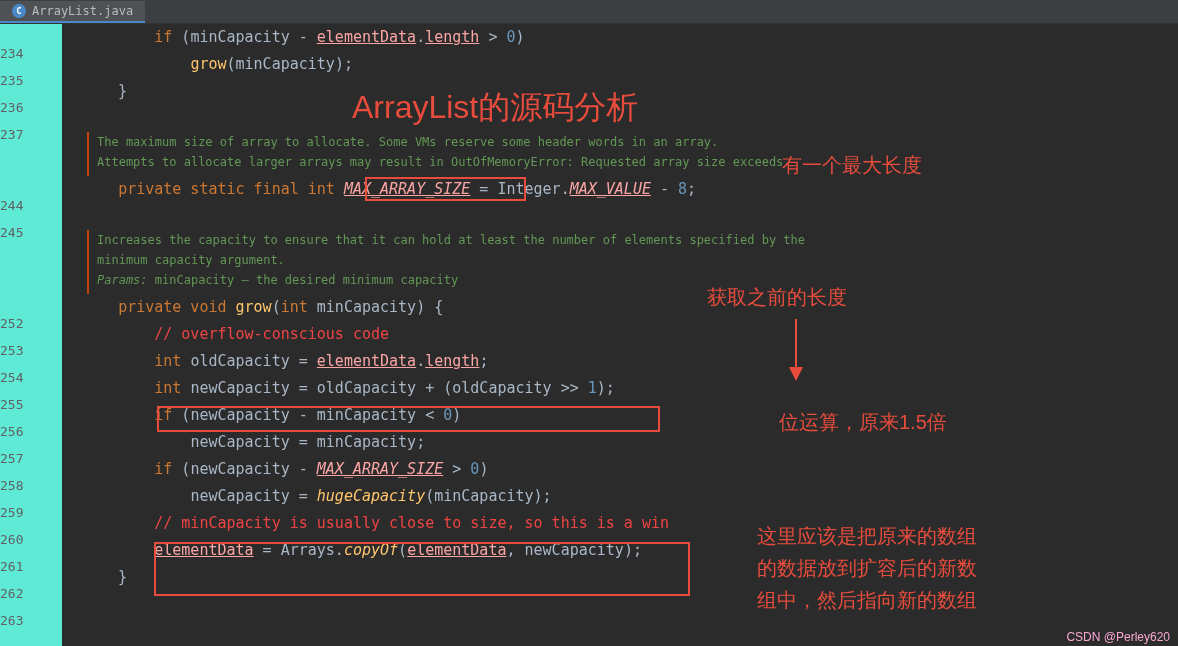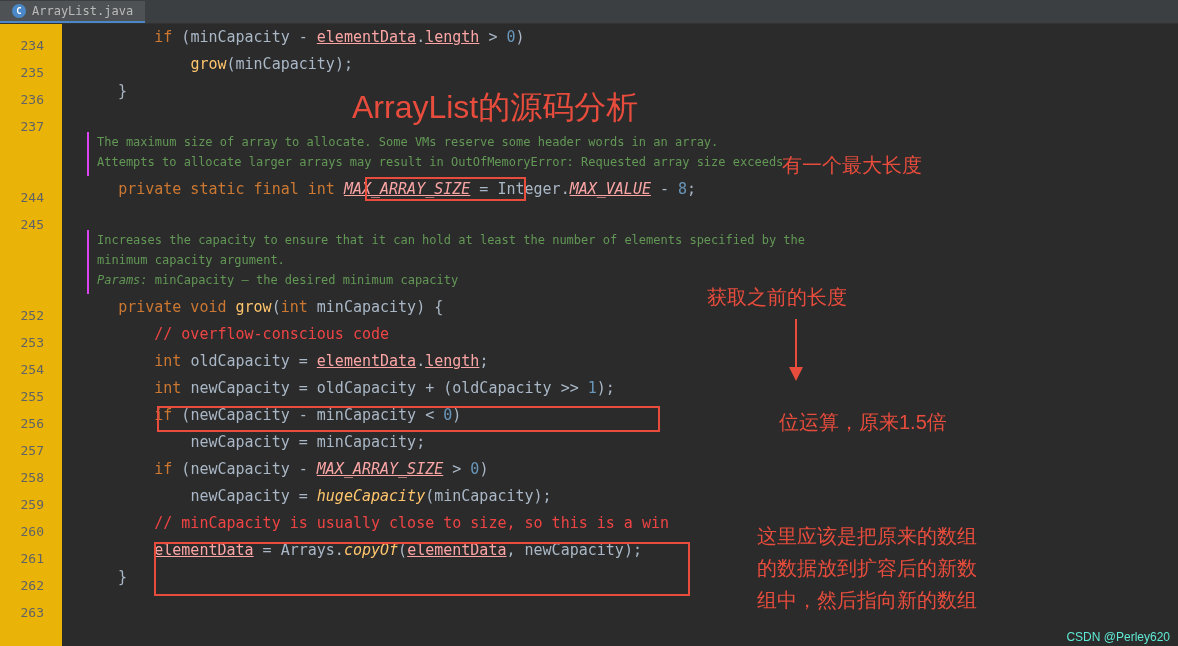--- a/index.html
+++ b/index.html
@@ -44,28 +44,28 @@
       font-size: 9px;
       color: white;
       font-weight: bold;
     }
     .editor {
       display: flex;
       height: calc(100% - 24px);
       position: relative;
     }
     .gutter {
-      background: #eab308;
+      background: #5eead4;
       width: 62px;
       color: #606366;
-      text-align: right;
+      text-align: left;
       padding-right: 18px;
       font-size: 13px;
       line-height: 27px;
-      padding-top: 8px;
+      padding-top: 16px;
       position: relative;
     }
     .code-area {
       flex: 1;
       padding-left: 20px;
       line-height: 27px;
       color: #a9b7c6;
       position: relative;
       font-size: 15px;
     }
@@ -76,21 +76,21 @@
     .kw { color: #cc7832; }
     .method { color: #ffc66d; }
     .field { color: #fca5a5; text-decoration: underline; }
     .comment { color: #ef4444; }
     .jdoc-tag { color: #629755; font-style: italic; }
     .param { color: #a9b7c6; }
     .num { color: #6897bb; }
     .italic { font-style: italic; }
     
     .jdoc-block {
-      border-left: 2px solid #d946ef;
+      border-left: 2px solid #c2410c;
       padding-left: 8px;
       margin-left: 5px;
       font-size: 12px;
       color: #629755;
       line-height: 20px;
     }
     
     .highlight-box {
       position: absolute;
       border: 2px solid #e74c3c;
@@ -117,21 +117,21 @@
       left: -6px;
       border-left: 7px solid transparent;
       border-right: 7px solid transparent;
       border-top: 14px solid #e74c3c;
     }
     
     .watermark {
       position: absolute;
       bottom: 2px;
       right: 8px;
-      color: #5eead4;
+      color: #f9a8d4;
       font-size: 12px;
       font-family: sans-serif;
     }
     
     .line-num {
       height: 27px;
     }
   </style>
 </head>
 <body>

